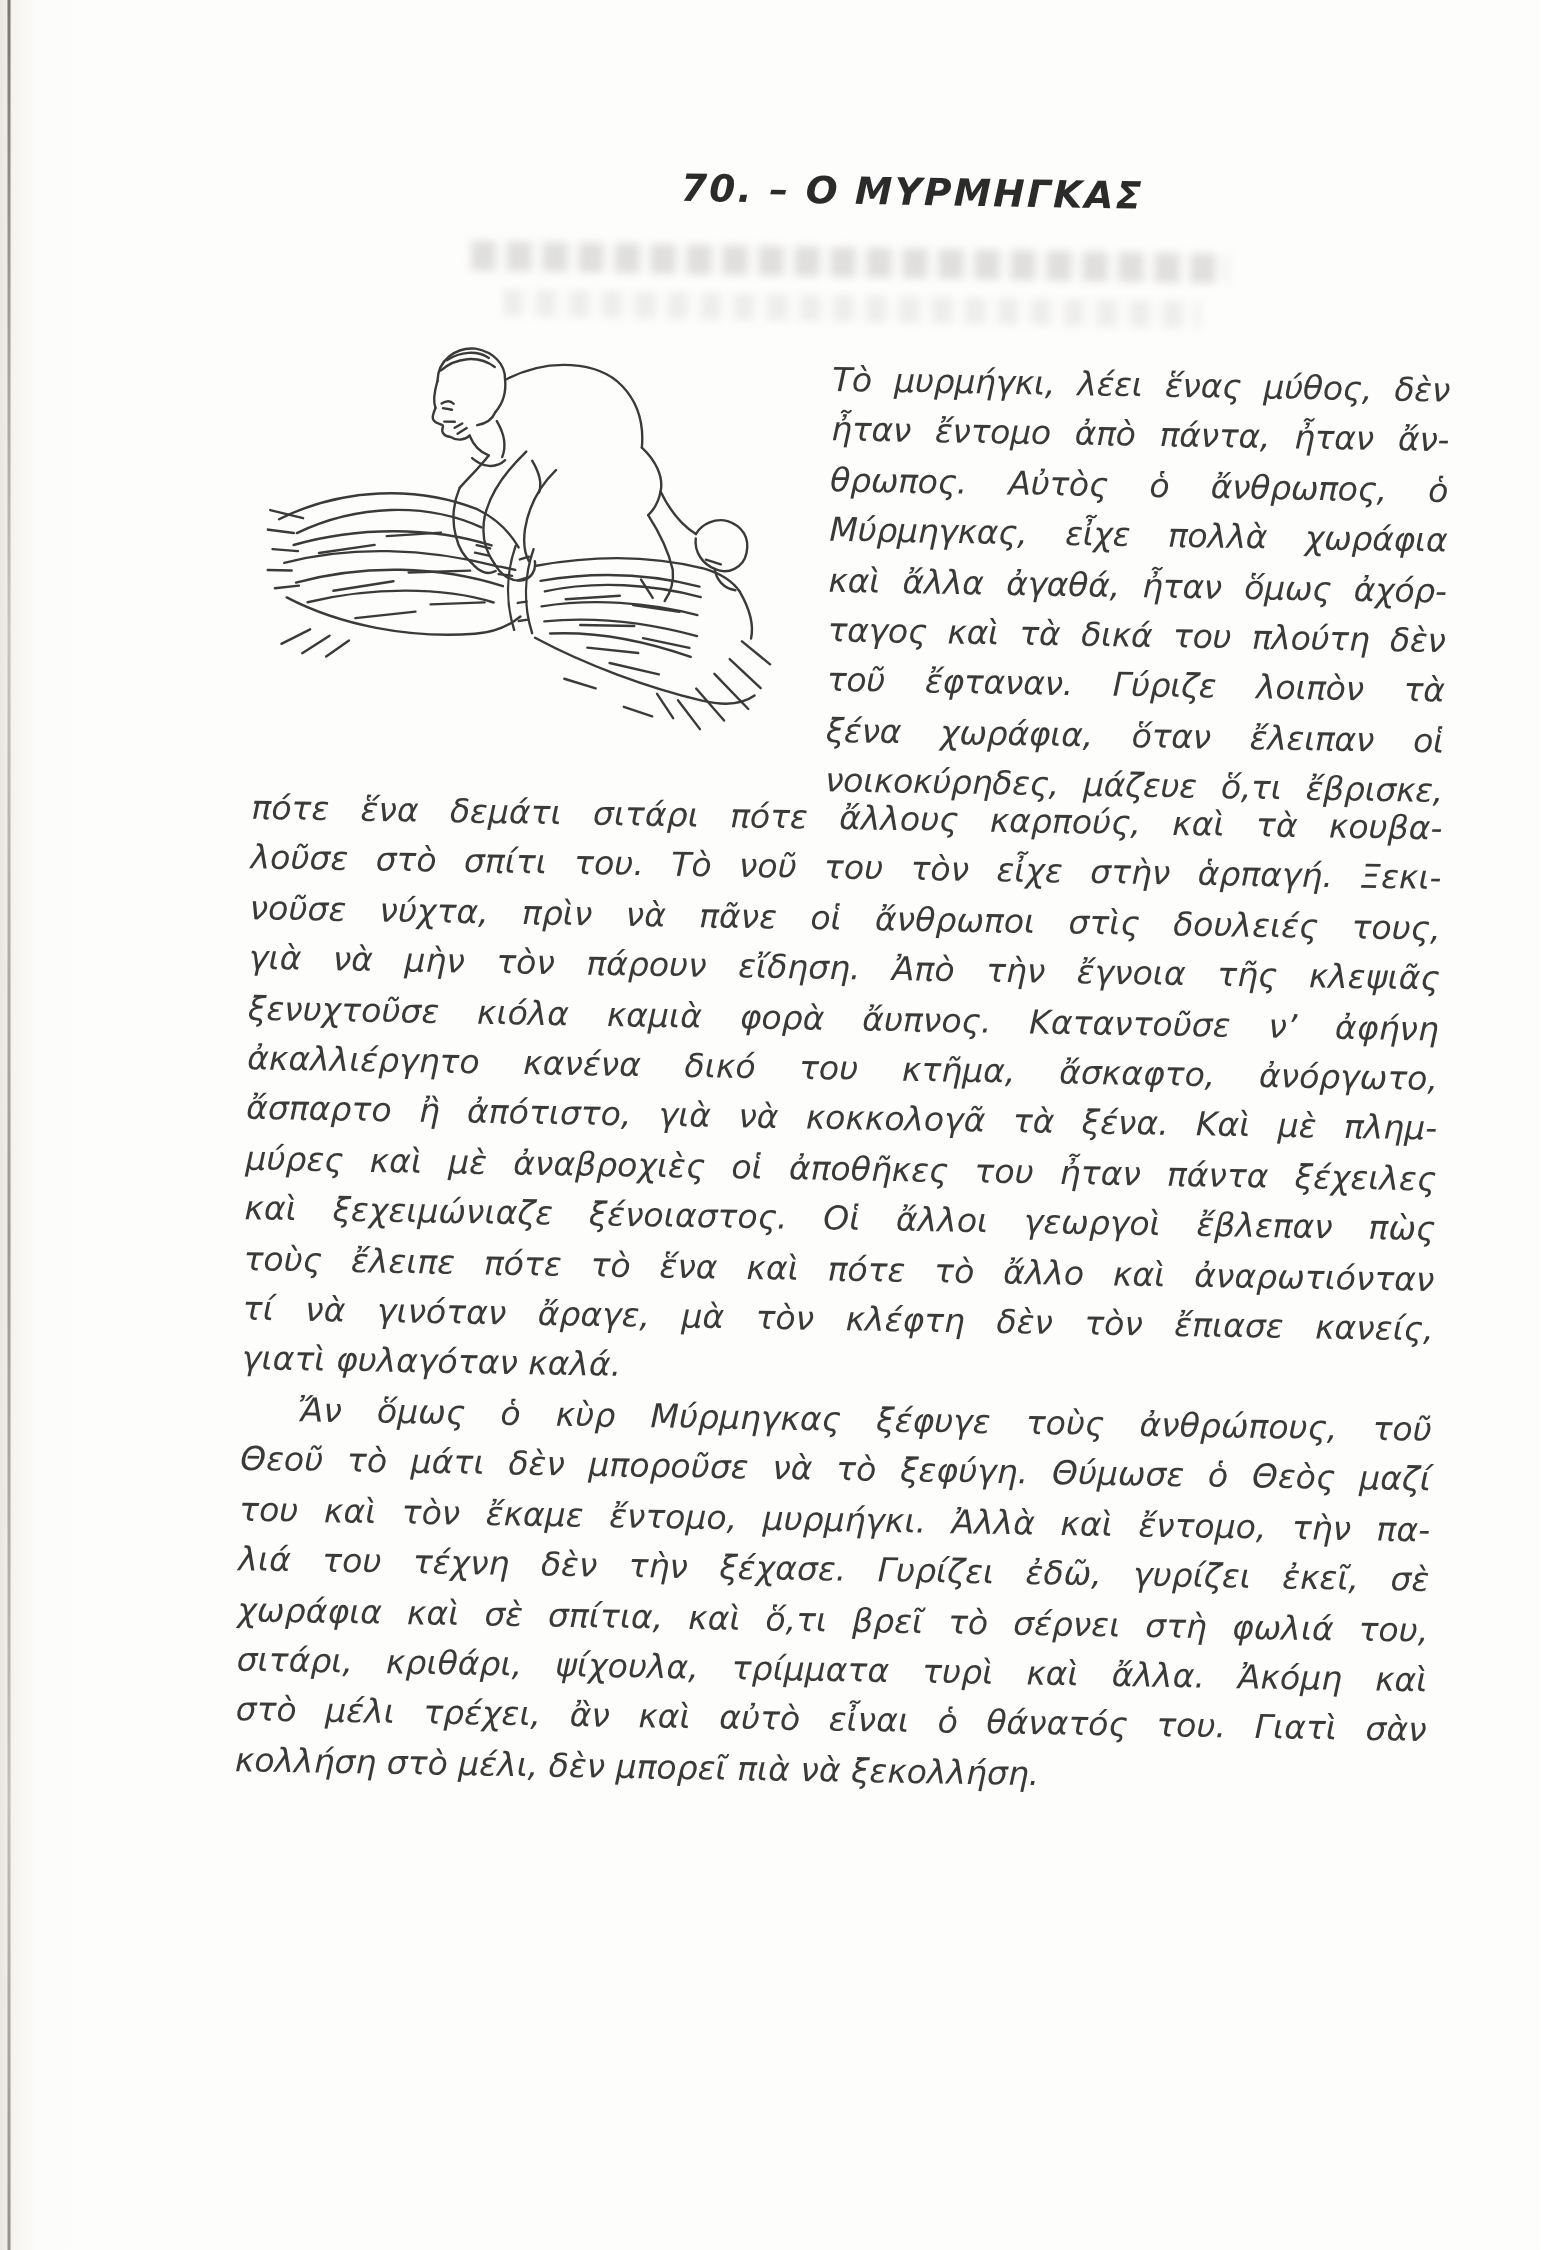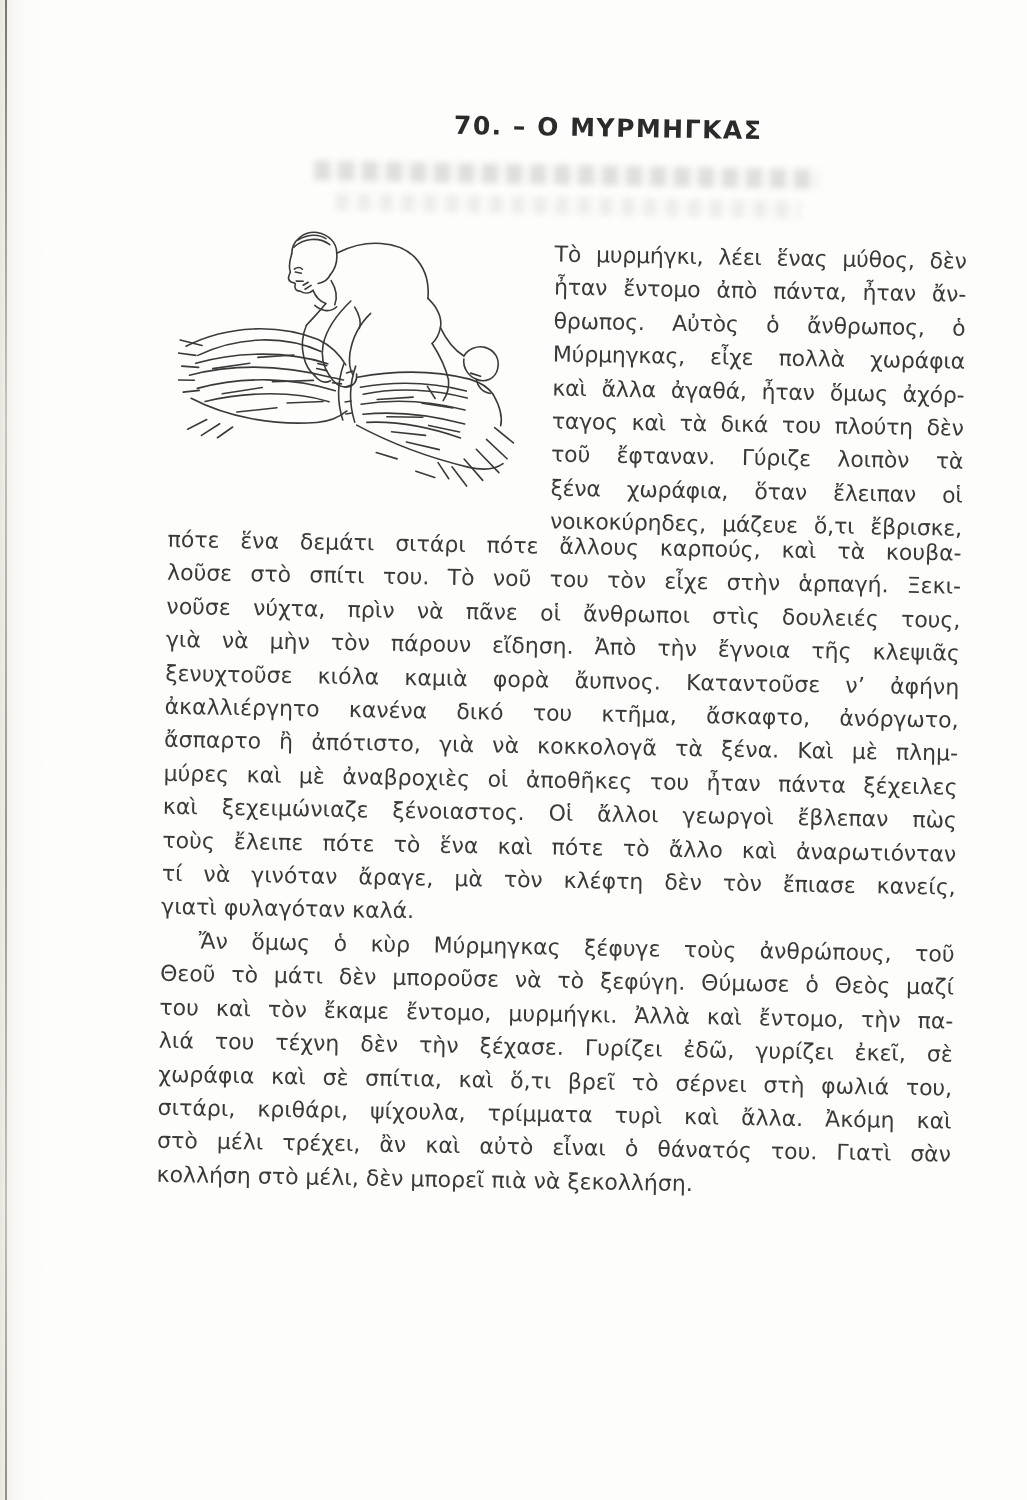--- a/index.html
+++ b/index.html
@@ -4,20 +4,21 @@
 <style>
   html,body{margin:0;padding:0;}
   body{
     width:1027px;height:1500px;overflow:hidden;
     font-family:"DejaVu Sans",sans-serif;
     background:#ffffff;
   }
   .page{
     position:relative;width:1027px;height:1500px;
     background:linear-gradient(90deg,#e9e6df 0px,#f5f4f0 9px,#fcfcfa 26px,#fdfdfc 60px,#fdfdfc 100%);
+    font-style:italic;
   }
   .crease{
     position:absolute;left:5px;top:0;width:2px;height:100%;
     background:linear-gradient(180deg,
       rgba(70,65,58,.70) 0%,
       rgba(70,65,58,.25) 28%,
       rgba(70,65,58,.50) 55%,
       rgba(70,65,58,.28) 80%,
       rgba(70,65,58,.55) 100%);
     filter:blur(.4px);

